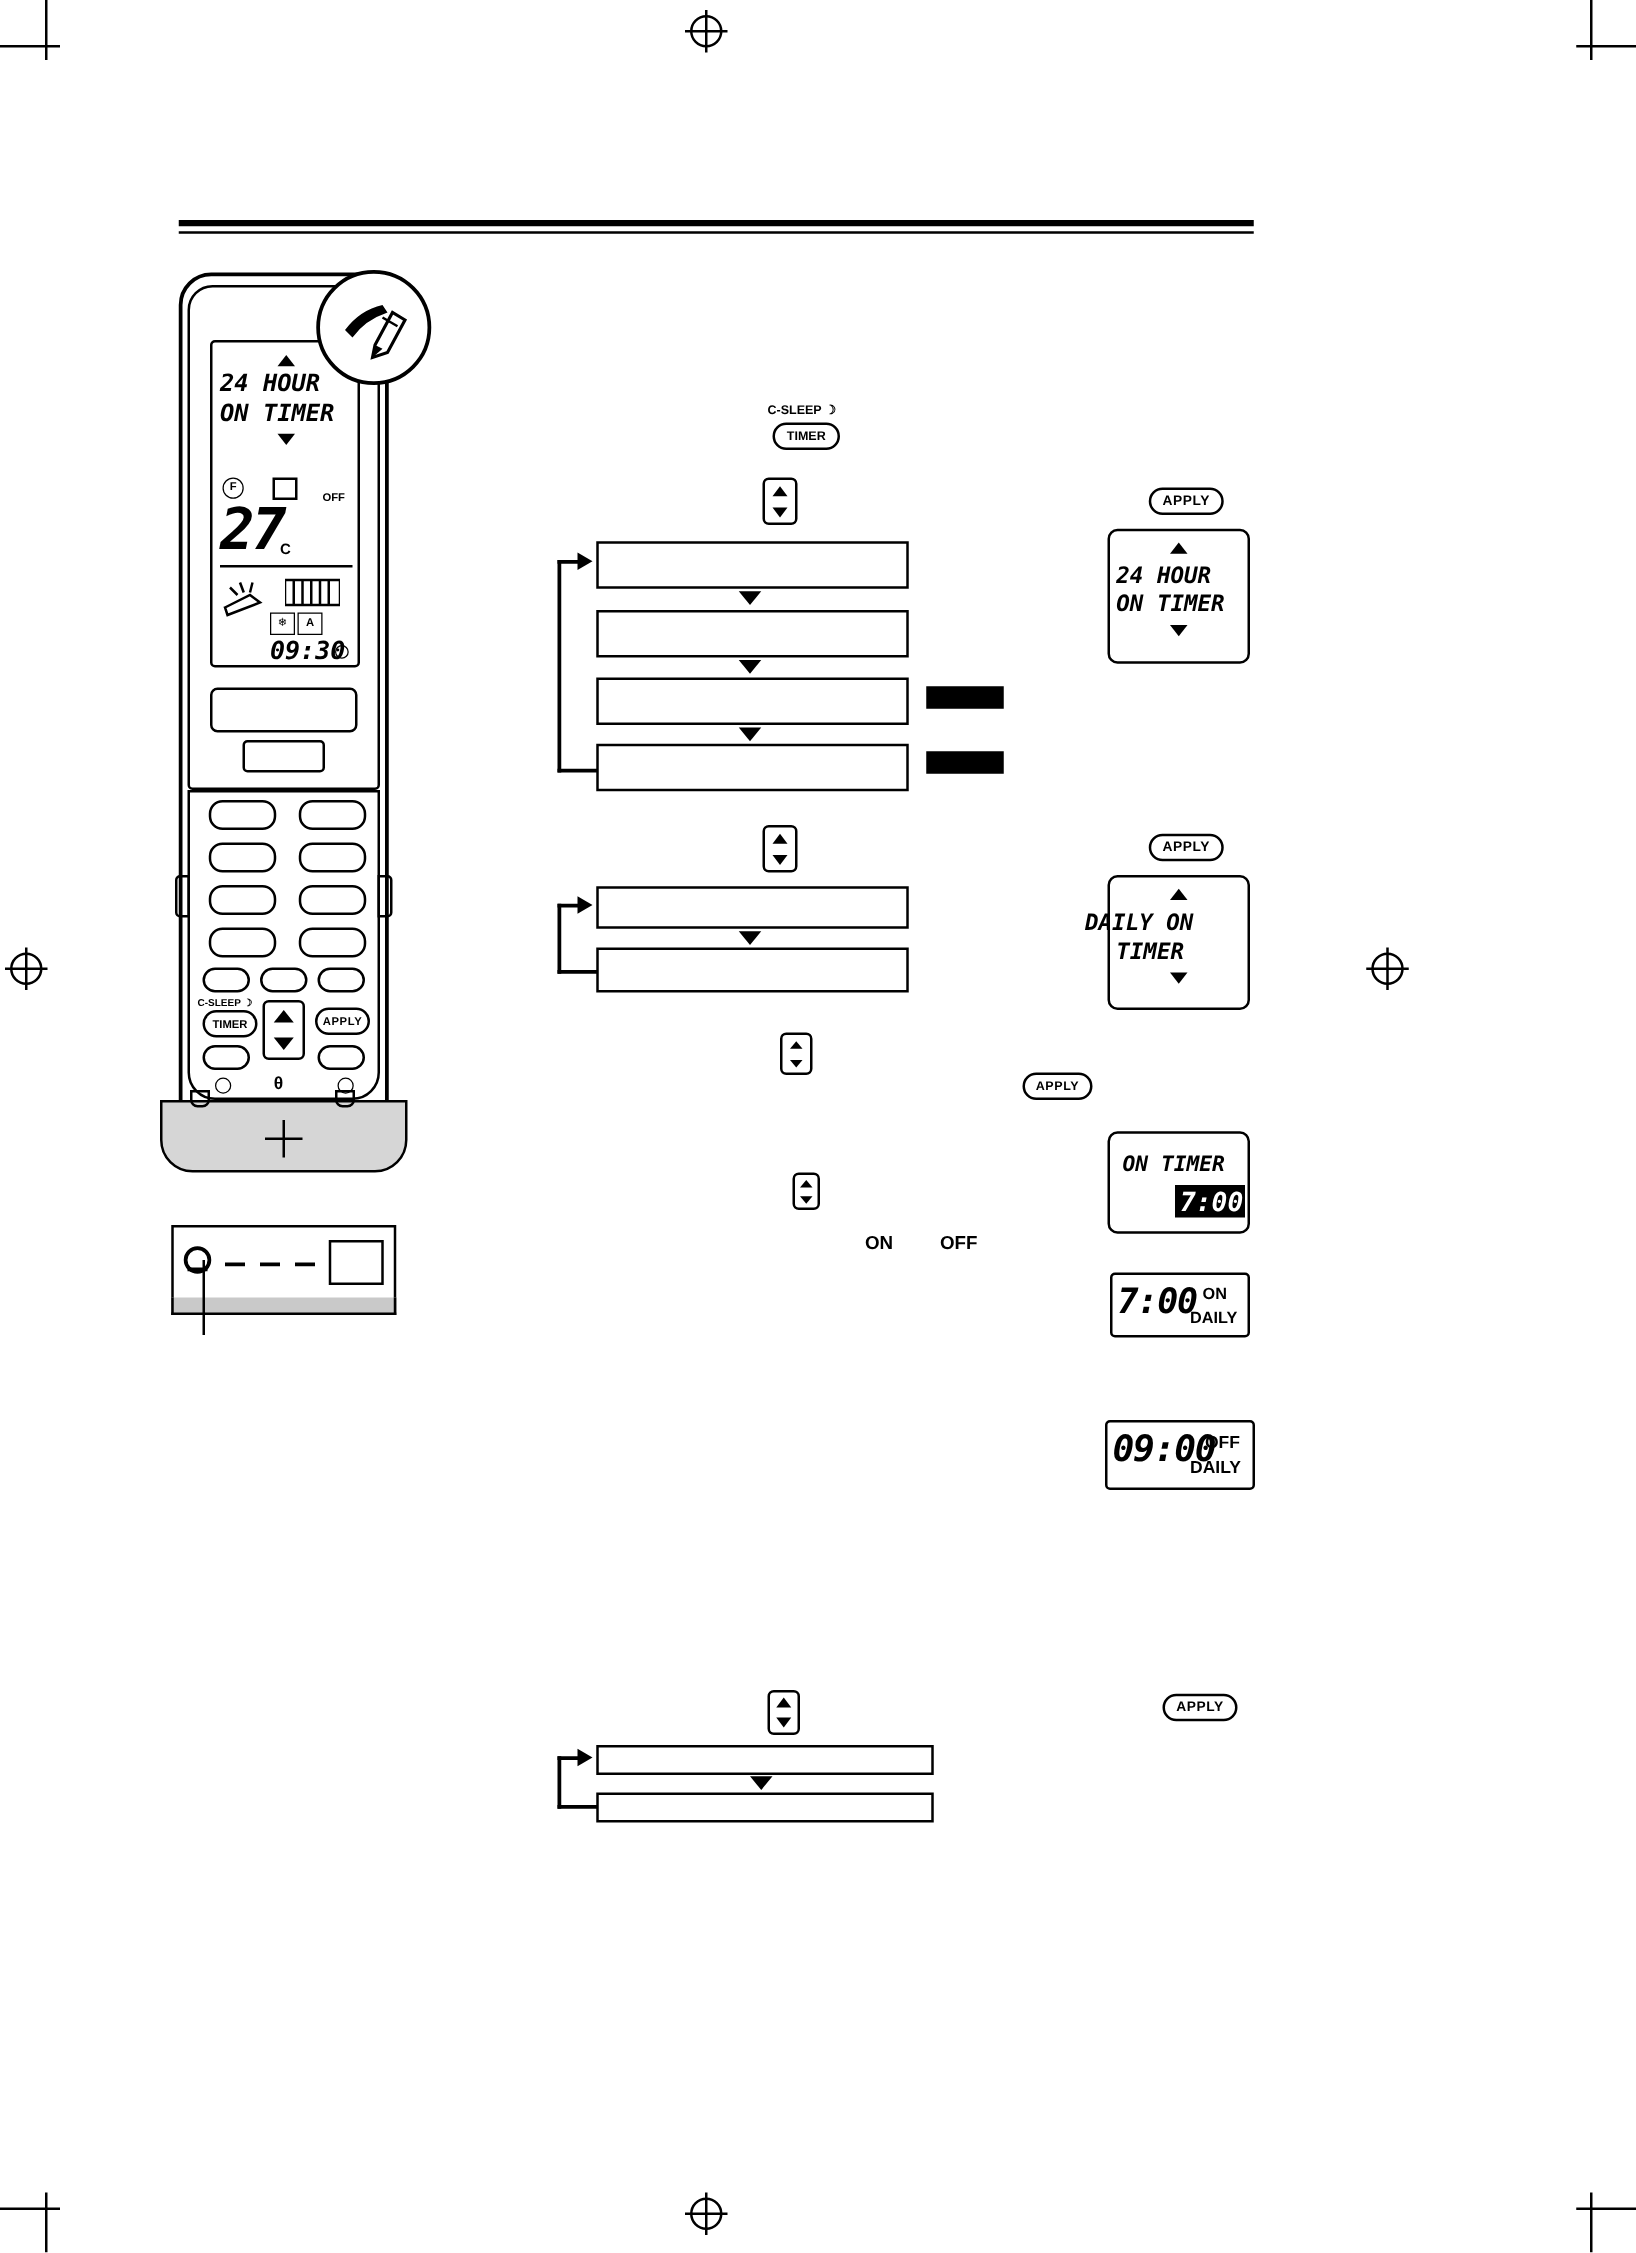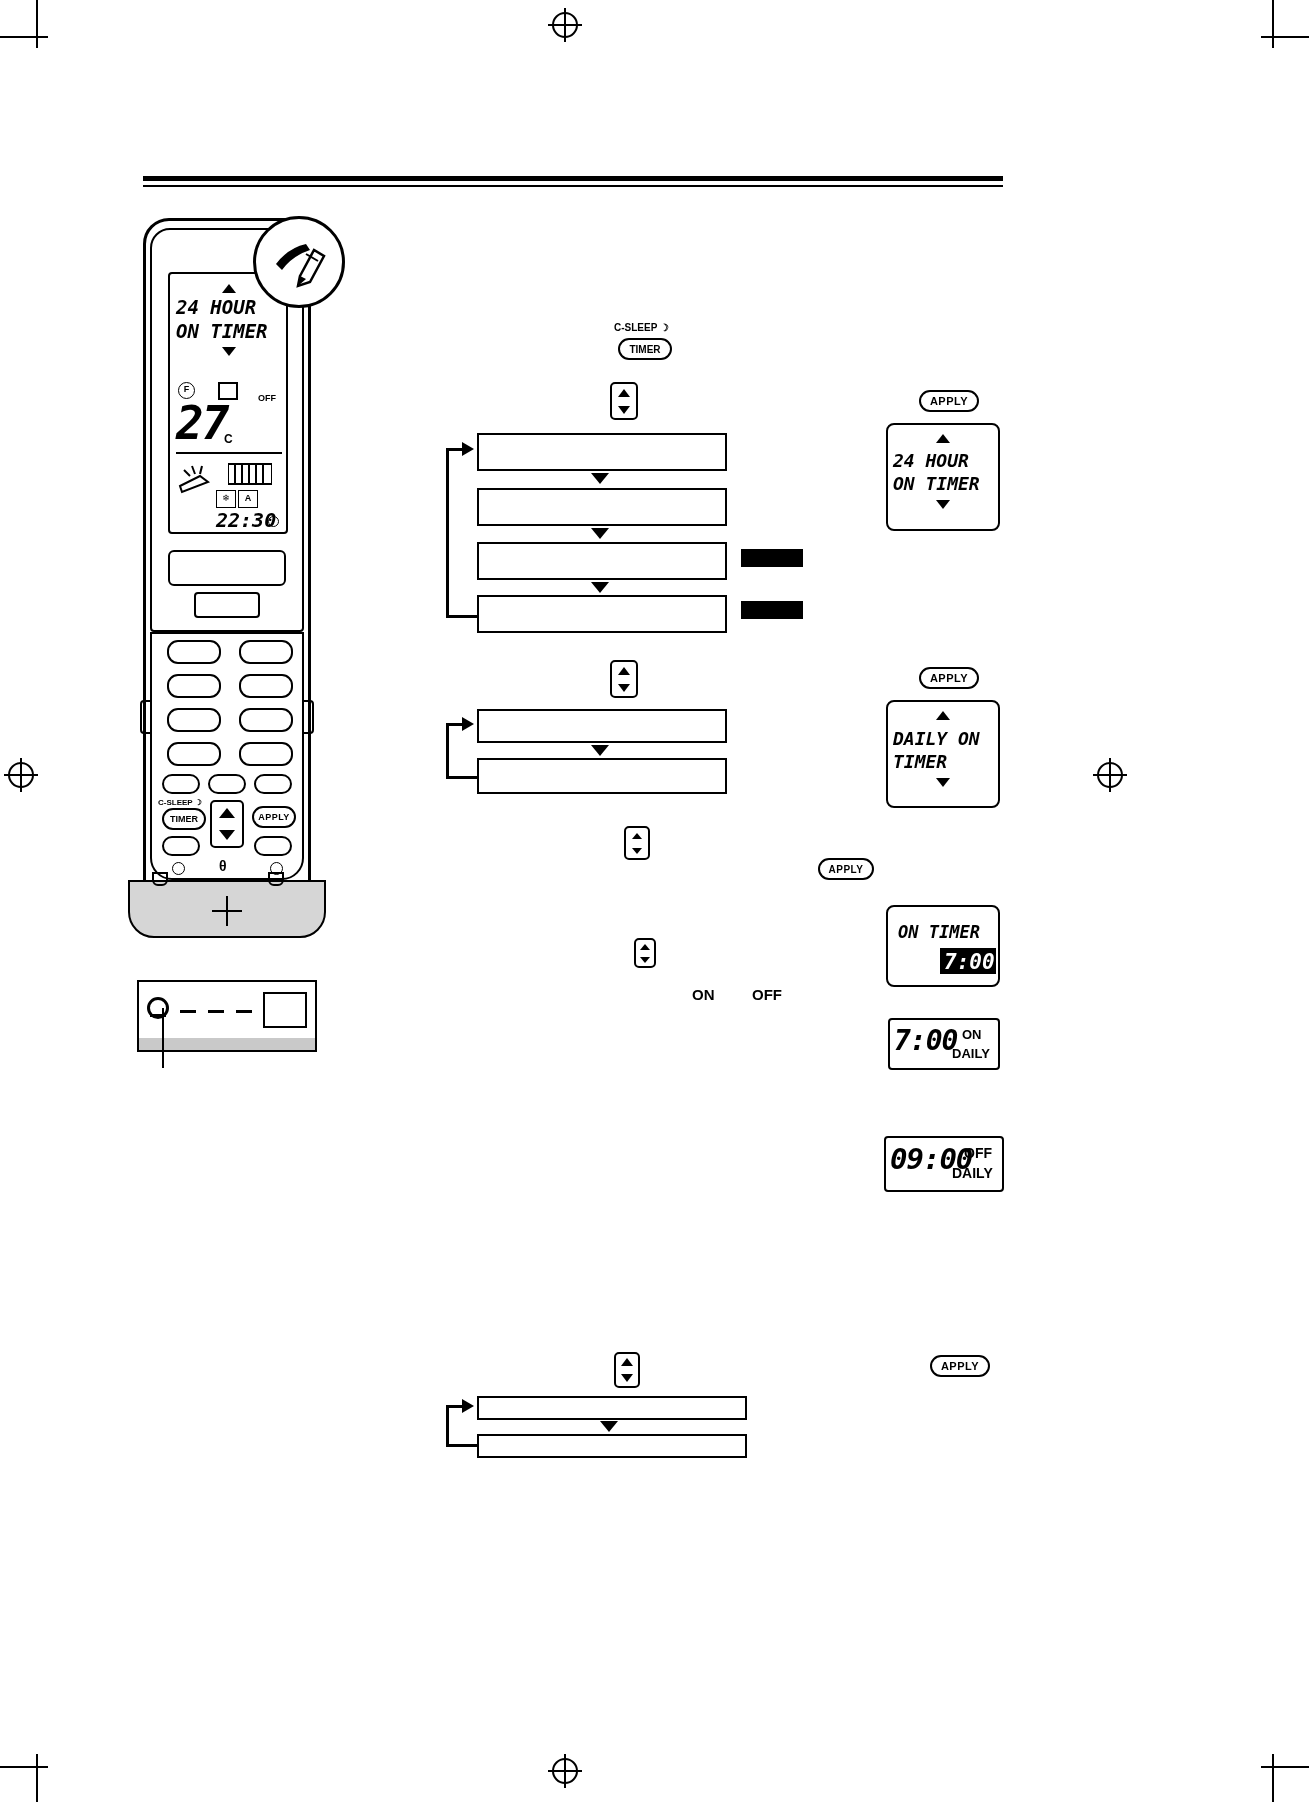--- a/index.html
+++ b/index.html
@@ -294,21 +294,21 @@
     <line x1="7" y1="2" x2="7" y2="22" stroke="#000" stroke-width="2"></line>
     <line x1="14" y1="2" x2="14" y2="22" stroke="#000" stroke-width="2"></line>
     <line x1="21" y1="2" x2="21" y2="22" stroke="#000" stroke-width="2"></line>
     <line x1="28" y1="2" x2="28" y2="22" stroke="#000" stroke-width="2"></line>
     <line x1="35" y1="2" x2="35" y2="22" stroke="#000" stroke-width="2"></line>
   </svg>
 </div>
 <div class="abs" style="left:216px; top:490px; width:18px; height:16px; border:1.5px solid #000; font-size:9px; text-align:center; line-height:14px;">❄</div>
 <div class="abs" style="left:238px; top:490px; width:18px; height:16px; border:1.5px solid #000; font-size:9px; font-weight:bold; text-align:center; line-height:14px;"><span>A</span></div>
 
-<div class="abs lcd-text" style="left:216px; top:508px; font-size:20px;">22:30</div>
+<div class="abs lcd-text" style="left:216px; top:508px; font-size:20px;">09:30</div>
 <div class="abs" style="left:268px; top:516px; width:9px; height:9px; border:1.5px solid #000; border-radius:50%;"></div>
 
 <div class="badge"></div>
 <div class="abs" style="left:270px; top:230px; width:60px; height:62px;">
   <svg width="60" height="62" viewBox="0 0 60 62">
     <path d="M6 34 Q18 18 36 14 L40 20 Q22 26 12 40 Z" fill="#000"></path>
     <path d="M30 46 L44 20 L54 26 L40 52 L28 56 Z" fill="#fff" stroke="#000" stroke-width="2.5"></path>
     <path d="M28 56 L30 46 L36 49 Z" fill="#000"></path>
     <line x1="36" y1="24" x2="48" y2="31" stroke="#000" stroke-width="2"></line>
   </svg>
@@ -454,21 +454,21 @@
 <div class="conn-line" style="left:446px; top:723px; width:18px; height:3px;"></div>
 <div class="abs" style="left:462px; top:717px; width:0; height:0; border-top:7px solid transparent; border-bottom:7px solid transparent; border-left:12px solid #000;"></div>
 
 <div class="apply-btn" style="left:919px; top:667px; width:60px; height:22px;">
   <span>APPLY</span>
 </div>
 <div class="lcd-panel" style="left:886px; top:700px; width:114px; height:108px;"></div>
 <div class="abs" style="left:936px; top:711px;">
     <div class="tri-up"></div>
   </div>
-<div class="abs lcd-text" style="left:893px; top:728px; font-size:18px;">DAILY ON</div>
+<div class="abs lcd-text" style="left:868px; top:728px; font-size:18px;">DAILY ON</div>
 <div class="abs lcd-text" style="left:893px; top:751px; font-size:18px;">TIMER</div>
 <div class="abs" style="left:936px; top:778px;">
     <div class="tri-down"></div>
   </div>
 
 <div class="arrow-ud" style="left:624px; top:826px; width:26px; height:34px;">
   <div class="au-xs"></div>
   <div class="ad-xs"></div>
 </div>
 

